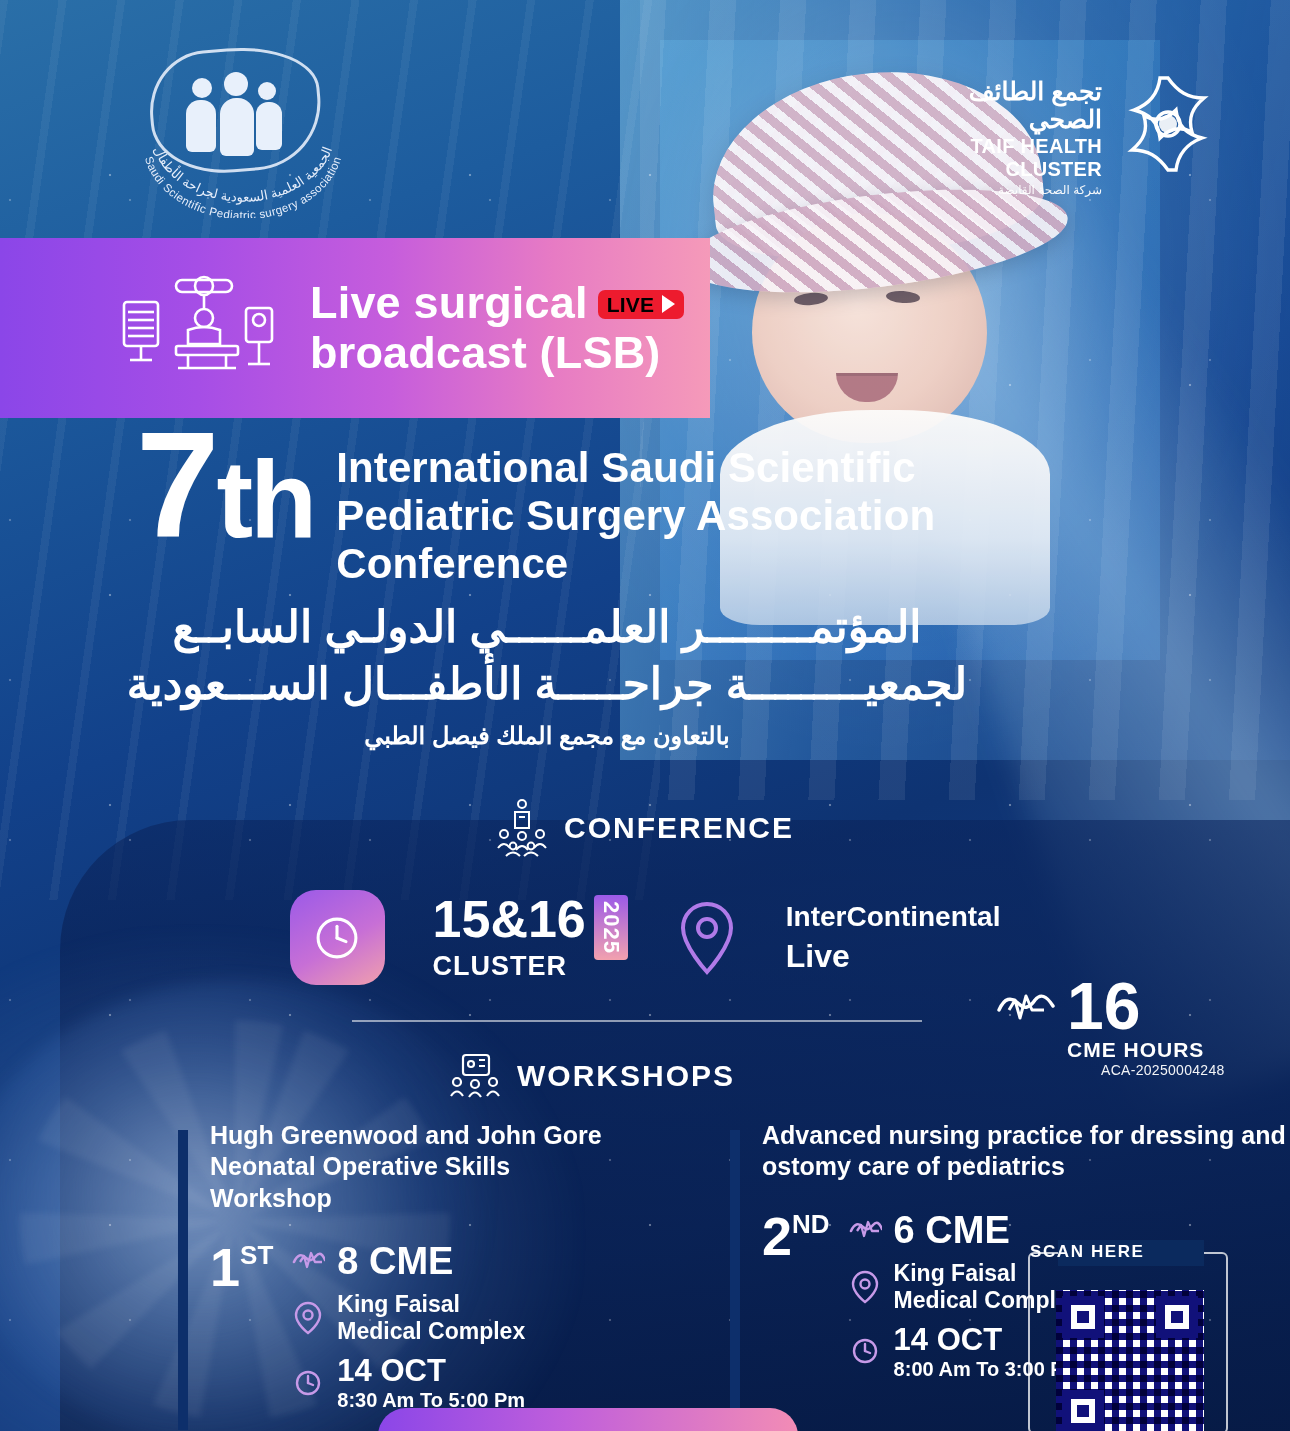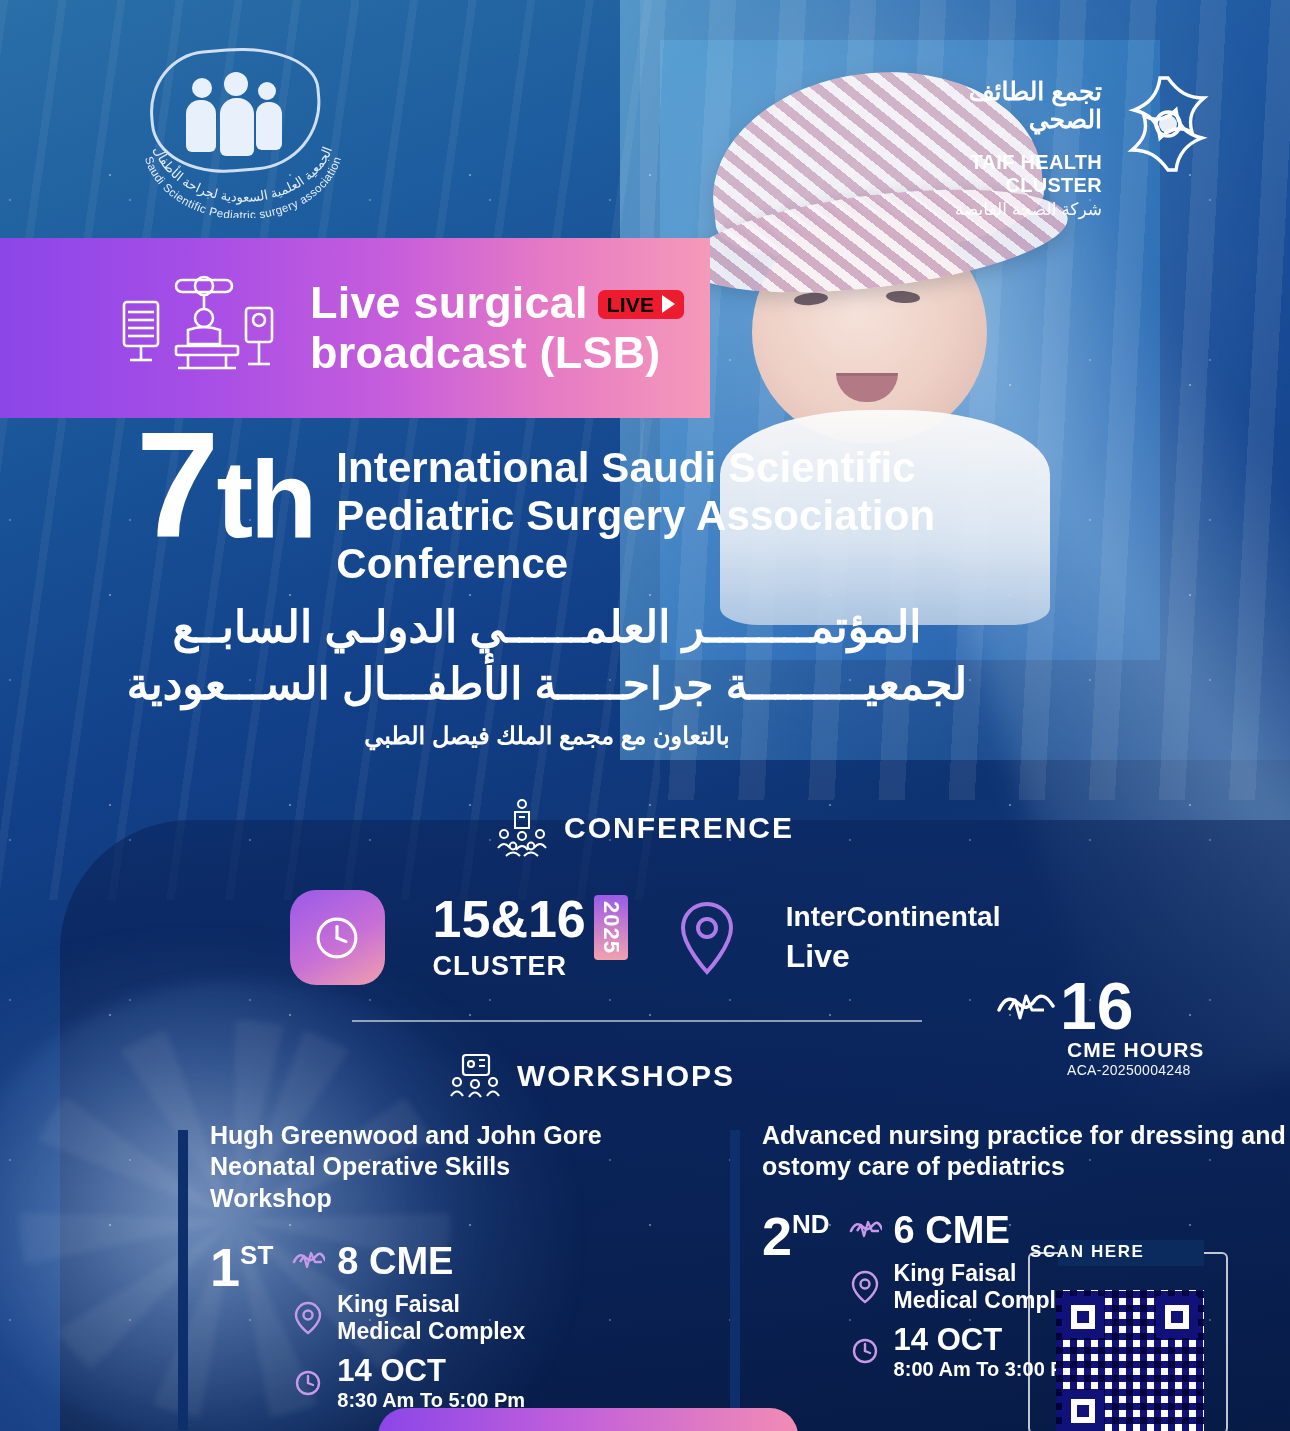--- a/index.html
+++ b/index.html
@@ -150,22 +150,22 @@
   .logo-left .ring-text {
     position: absolute; top: 66px; left: 0px; width: 230px; height: 110px;
   }
   .logo-left .ring-text svg { width: 230px; height: 110px; }
   .logo-left .ring-text text { fill: #e6eefb; font-size: 11.5px; letter-spacing: .4px; font-family: "Liberation Sans", sans-serif; }
   .logo-left .ring-text text.ar { font-size: 13px; }
 
   .logo-right { position: absolute; top: 72px; right: 68px; width: 330px; height: 105px; }
   .logo-right .txt { position: absolute; right: 120px; top: 6px; text-align: right; color: #ffffff; }
   .logo-right .ar-top { font-size: 25px; font-weight: bold; letter-spacing: .2px; line-height: 1.1; }
-  .logo-right .en-mid { font-size: 20px; font-weight: bold; letter-spacing: .3px; margin-top: 18px; }
-  .logo-right .ar-bot { font-size: 17px; margin-top: 2px; opacity: .95; }
+  .logo-right .en-mid { font-size: 20px; font-weight: bold; letter-spacing: .3px; margin-top: 2px; }
+  .logo-right .ar-bot { font-size: 12px; margin-top: 2px; opacity: .95; }
   .logo-right .mark { position: absolute; right: 0; top: 0px; width: 108px; height: 104px; }
 
   
   .lsb-banner {
     position: absolute; top: 238px; left: 0; width: 710px; height: 180px;
     background: linear-gradient(90deg, #8b46e8 0%, #a64ee6 28%, #c65ddc 55%, #e77bc4 78%, #f59ab9 100%);
     display: flex; align-items: center; gap: 22px; padding-left: 118px;
     box-sizing: border-box;
   }
   .lsb-icon { width: 170px; height: 120px; flex: none; }
@@ -234,24 +234,24 @@
   .venue { color: #ffffff; line-height: 1.2; }
   .venue .v1 { font-size: 28px; font-weight: 700; }
   .venue .v2 { font-size: 32px; font-weight: 800; margin-top: 4px; }
   .divider {
     position: absolute; top: 1020px; left: 352px; width: 570px; height: 2px;
     background: rgba(255,255,255,.55);
   }
 
   
   .cme-badge { position: absolute; top: 975px; left: 995px; width: 230px; color: #ffffff; }
-  .cme-top { display: flex; align-items: center; gap: 3px; }
+  .cme-top { display: flex; align-items: center; gap: 10px; }
   .cme-num { font-size: 66px; font-weight: 800; line-height: .95; }
   .cme-hours { font-size: 21px; font-weight: 800; letter-spacing: 1px; margin-left: 72px; }
-  .cme-code { font-size: 14px; letter-spacing: .3px; margin-left: 72px; opacity: .95; }
+  .cme-code { font-size: 14px; letter-spacing: .3px; margin-left: 106px; opacity: .95; }
 
   
   .ws-head { position: absolute; top: 1052px; left: 0; width: 1184px; }
   .ws-wrap { position: absolute; top: 1120px; left: 0; width: 1290px; display: flex; }
   .ws-col { position: relative; box-sizing: border-box; }
   .ws-col.one { width: 620px; padding-left: 178px; }
   .ws-col.two { width: 670px; padding-left: 110px; }
   .ws-bar {
     position: absolute; left: 0; top: 10px; width: 10px; height: 300px;
     background: #0d2f6b;

